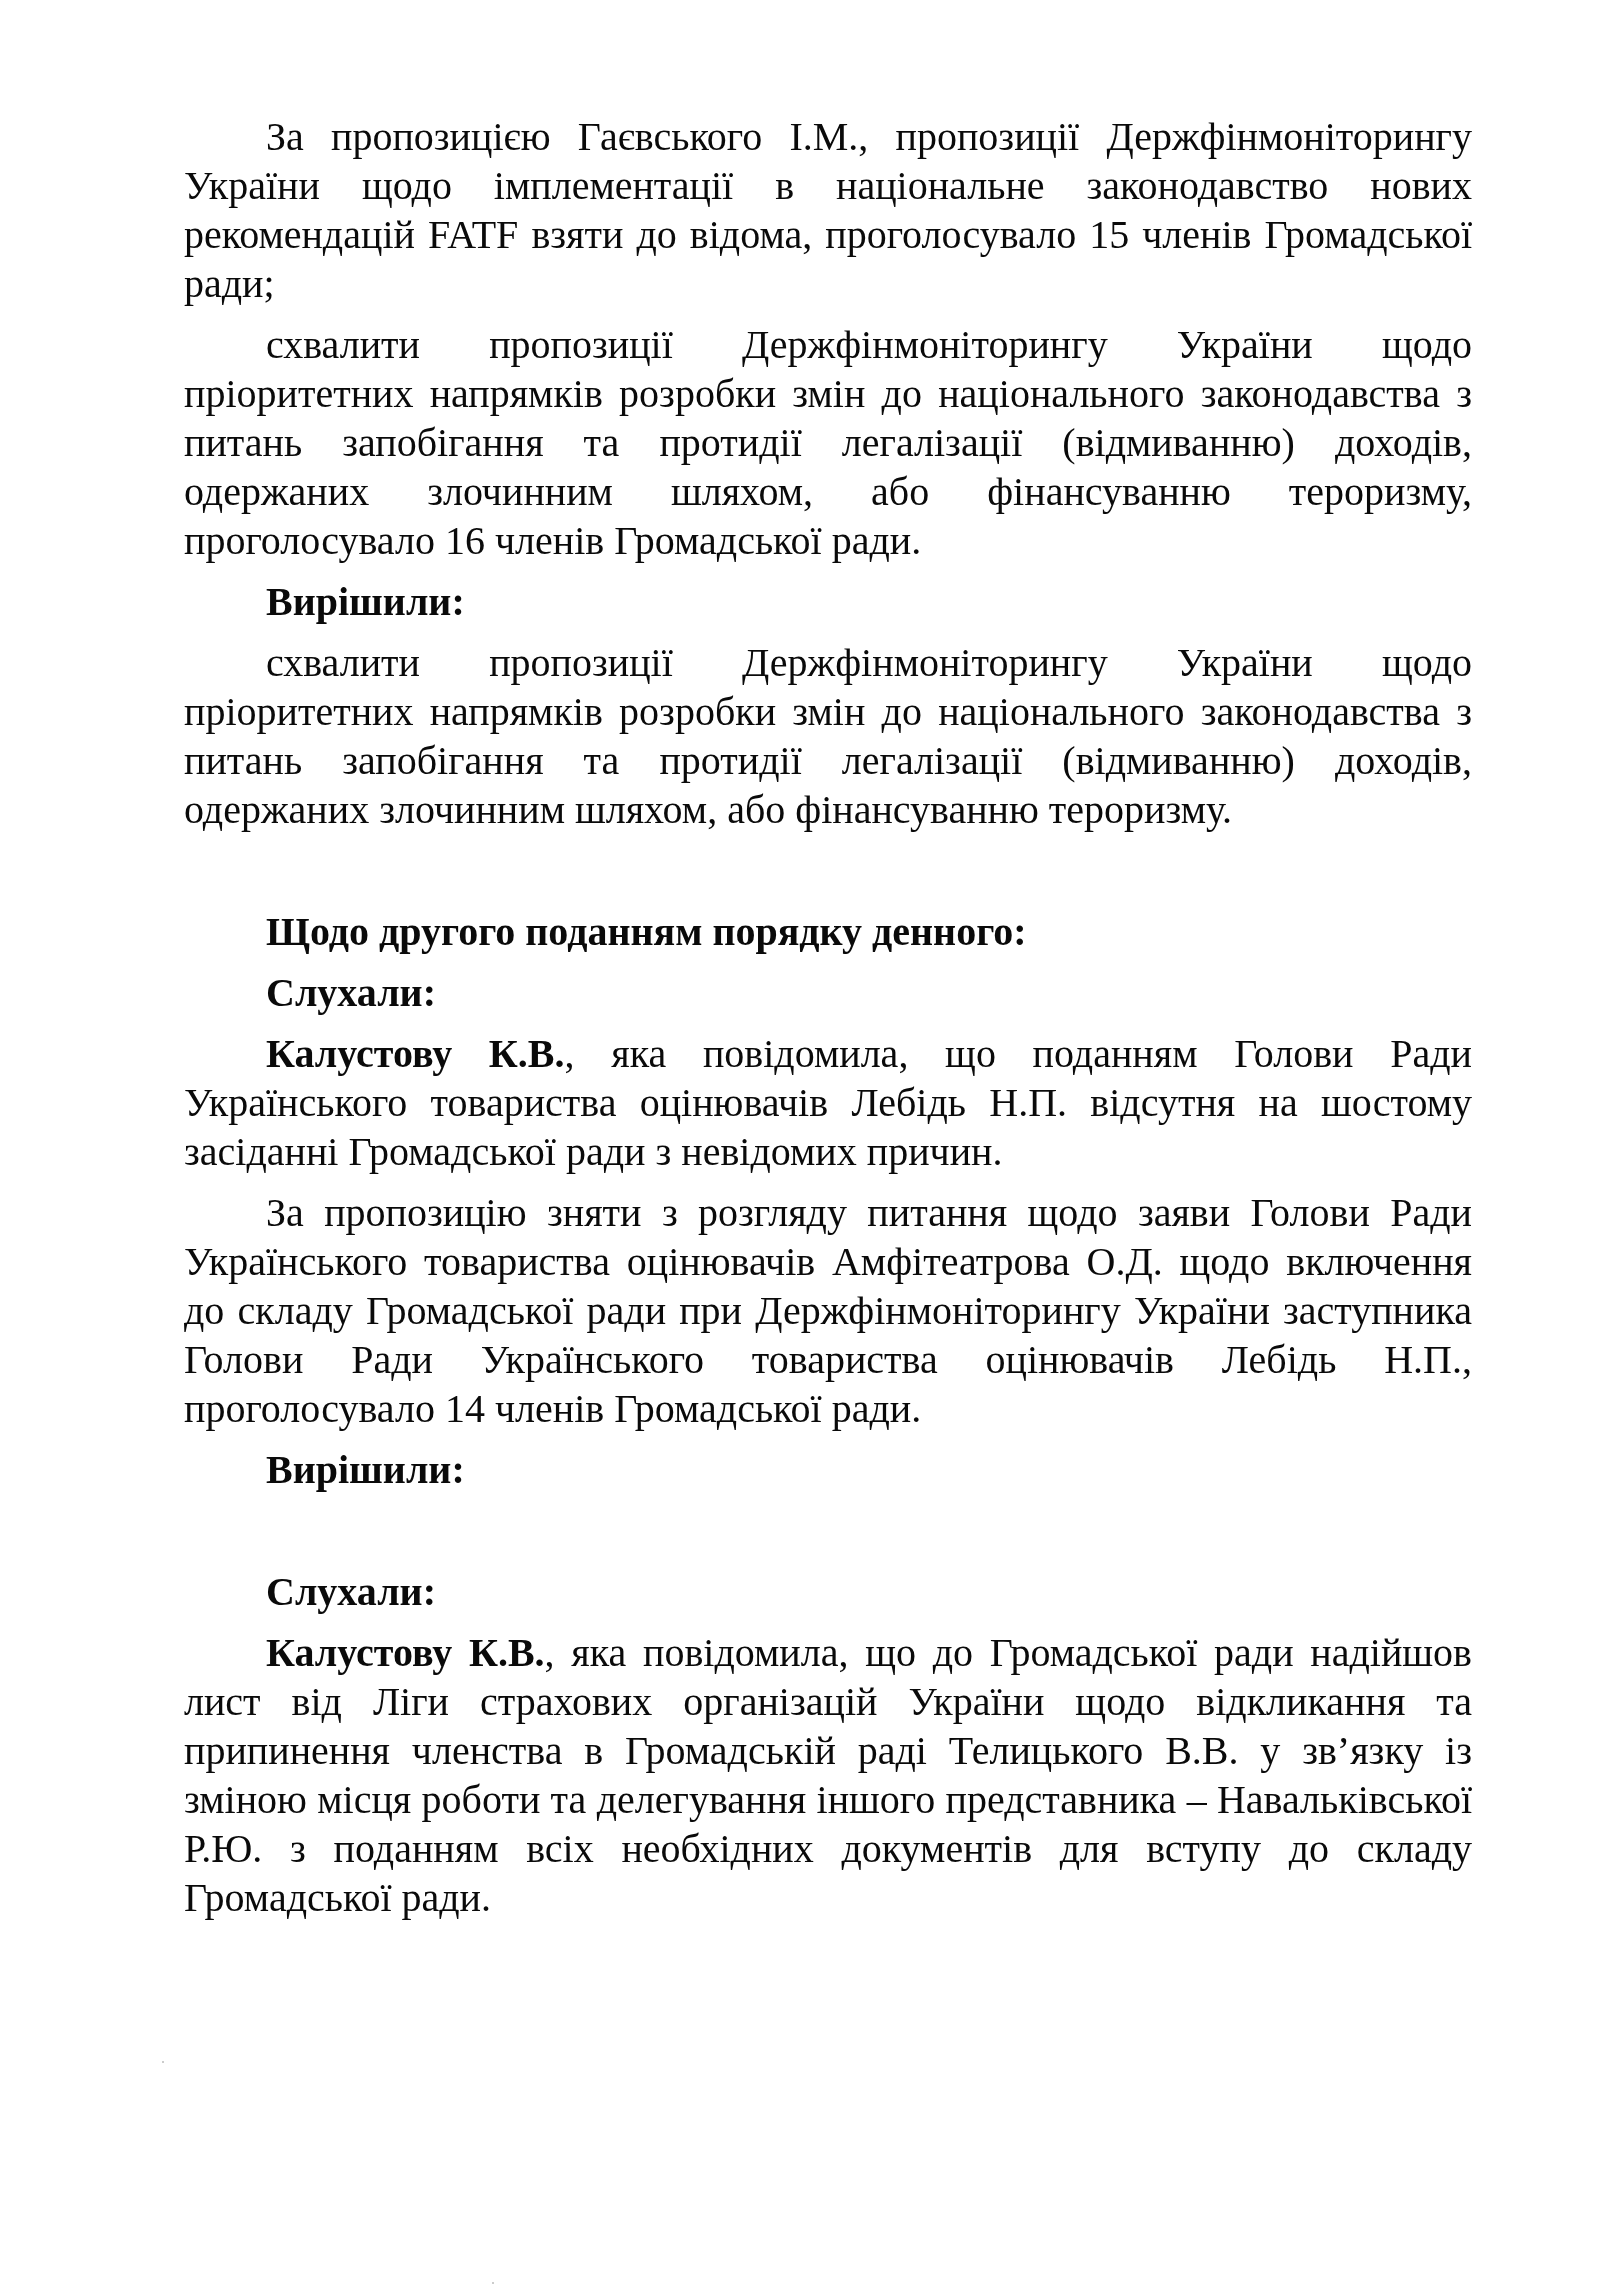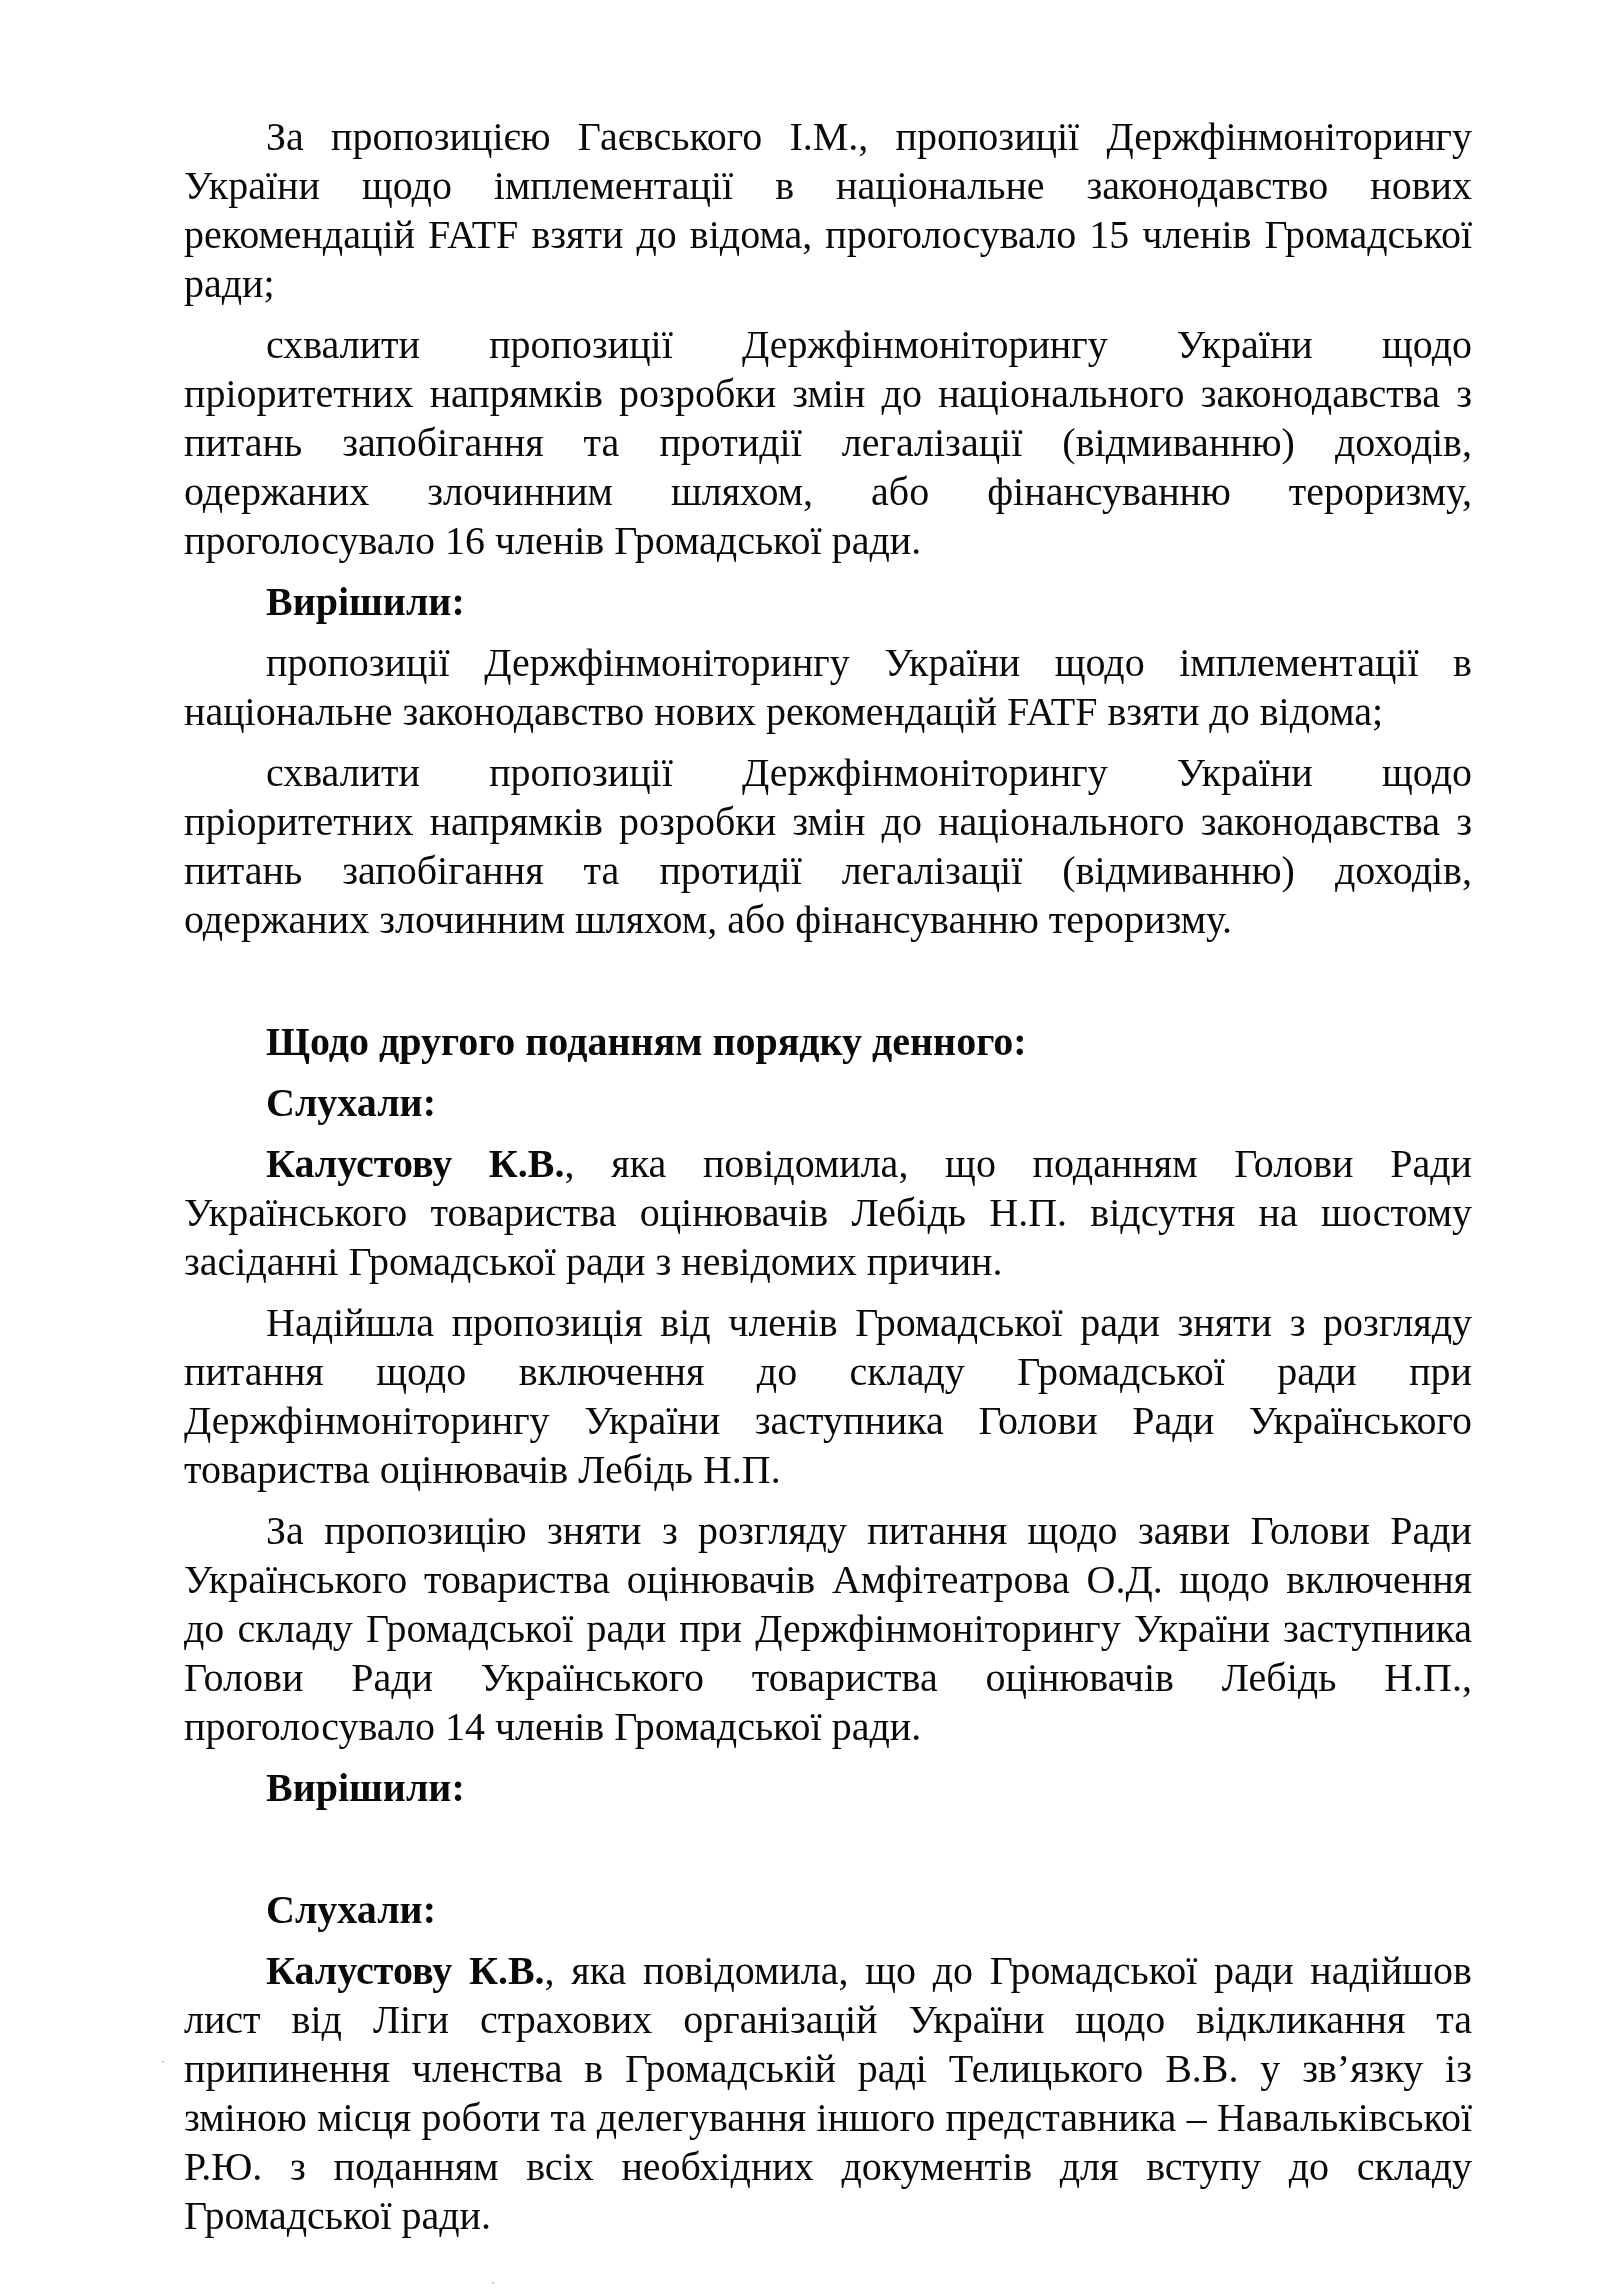--- a/index.html
+++ b/index.html
@@ -17,29 +17,27 @@
   .speck { position:absolute; width:2.9px; height:2.9px; background:#777; border-radius:50%; }
 </style>
 </head>
 <body>
 
 <div class="page">
 
   <p class="p" style="text-align-last: left;">За пропозицією Гаєвського І.М., пропозиції Держфінмоніторингу України щодо імплементації в національне законодавство нових рекомендацій FATF взяти до відома, проголосувало 15 членів Громадської ради;</p>
   <p class="p" style="text-align-last: left;">схвалити пропозиції Держфінмоніторингу України щодо пріоритетних напрямків розробки змін до національного законодавства з питань запобігання та протидії легалізації (відмиванню) доходів, одержаних злочинним шляхом, або фінансуванню тероризму, проголосувало 16 членів Громадської ради.</p>
   <p class="h">Вирішили:</p>
-  <p class="p" style="text-align-last: left;">пропозиції Держфінмоніторингу України щодо імплементації в національне законодавство нових рекомендацій FATF взяти до відома;</p>
   <p class="p" style="text-align-last: left;">схвалити пропозиції Держфінмоніторингу України щодо пріоритетних напрямків розробки змін до національного законодавства з питань запобігання та протидії легалізації (відмиванню) доходів, одержаних злочинним шляхом, або фінансуванню тероризму.</p>
 
   <div class="gap"></div>
 
   <p class="h">Щодо другого поданням порядку денного:</p>
   <p class="h">Слухали:</p>
   <p class="p" style="text-align-last: left;"><b>Калустову К.В.</b><span>, яка повідомила, що поданням Голови Ради Українського товариства оцінювачів Лебідь Н.П. відсутня на шостому засіданні Громадської ради з невідомих причин.</span></p>
-  <p class="p" style="text-align-last: left;">Надійшла пропозиція від членів Громадської ради зняти з розгляду питання щодо включення до складу Громадської ради при Держфінмоніторингу України заступника Голови Ради Українського товариства оцінювачів Лебідь Н.П.</p>
   <p class="p" style="text-align-last: left;">За пропозицію зняти з розгляду питання щодо заяви Голови Ради Українського товариства оцінювачів Амфітеатрова О.Д. щодо включення до складу Громадської ради при Держфінмоніторингу України заступника Голови Ради Українського товариства оцінювачів Лебідь Н.П., проголосувало 14 членів Громадської ради.</p>
   <p class="h">Вирішили:</p>
 
   <div class="gap"></div>
 
   <p class="h">Слухали:</p>
   <p class="p" style="text-align-last: left;"><b>Калустову К.В.</b><span>, яка повідомила, що до Громадської ради надійшов лист від Ліги страхових організацій України щодо відкликання та припинення членства в Громадській раді Телицького В.В. у зв’язку із зміною місця роботи та делегування іншого представника – Навальківської Р.Ю. з поданням всіх необхідних документів для вступу до складу Громадської ради.</span></p>
 
 </div>
 

